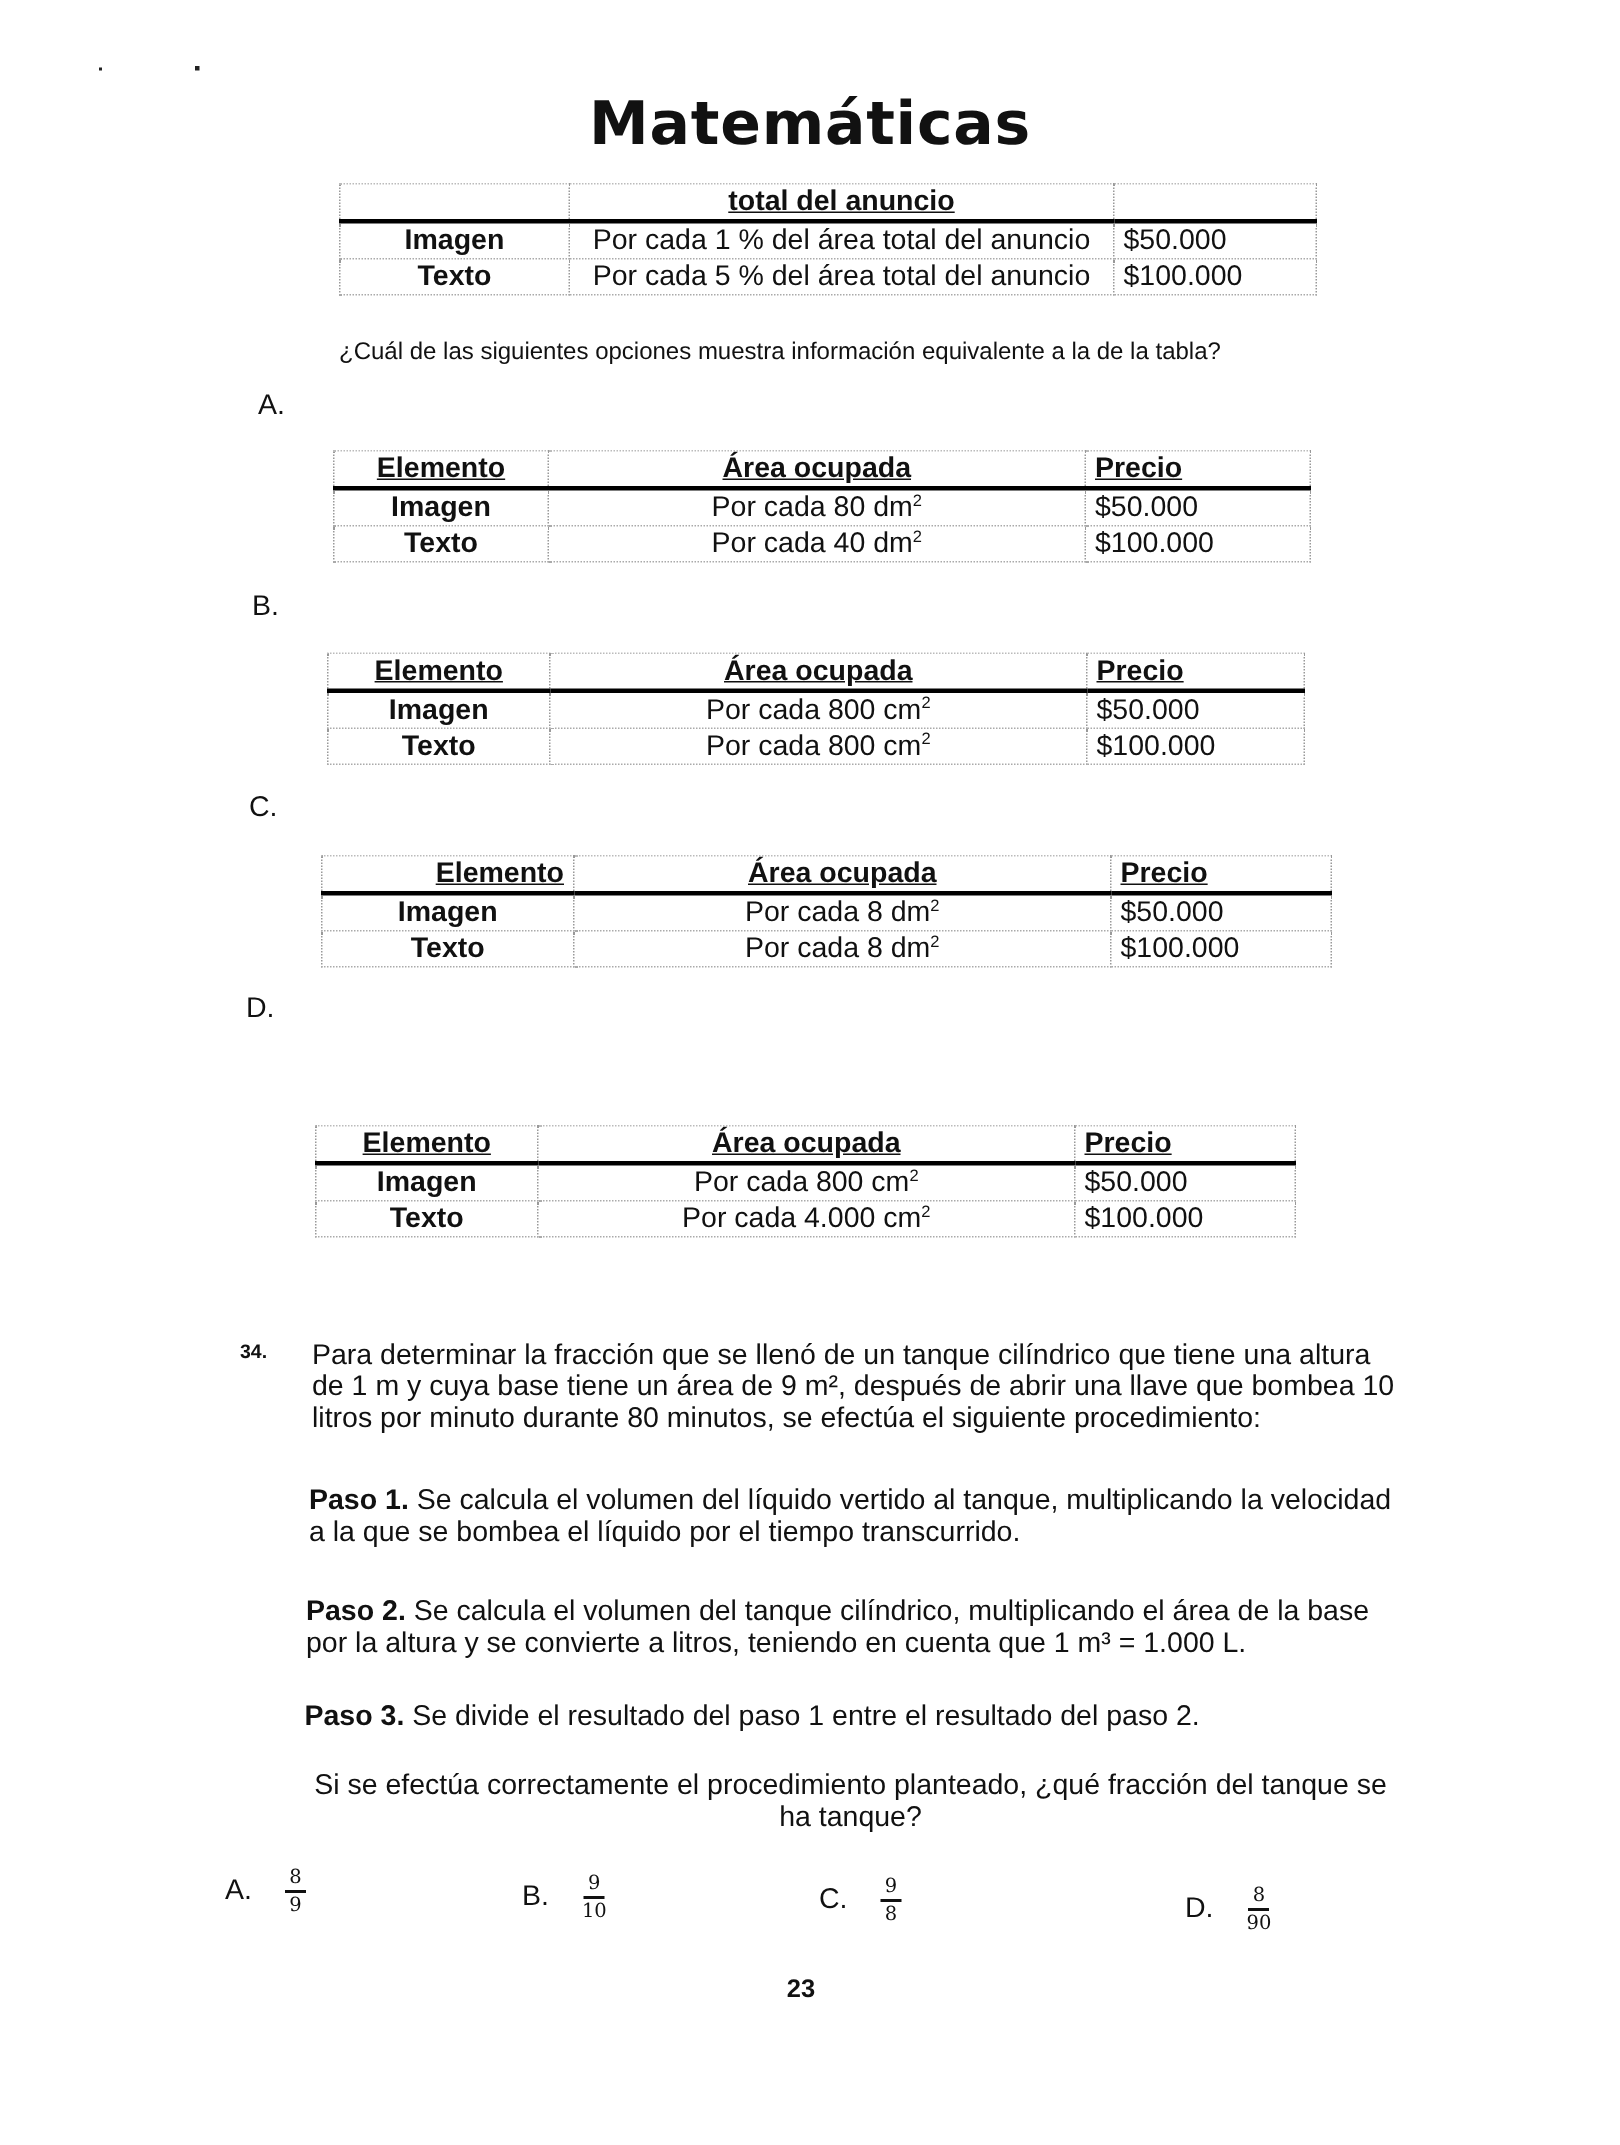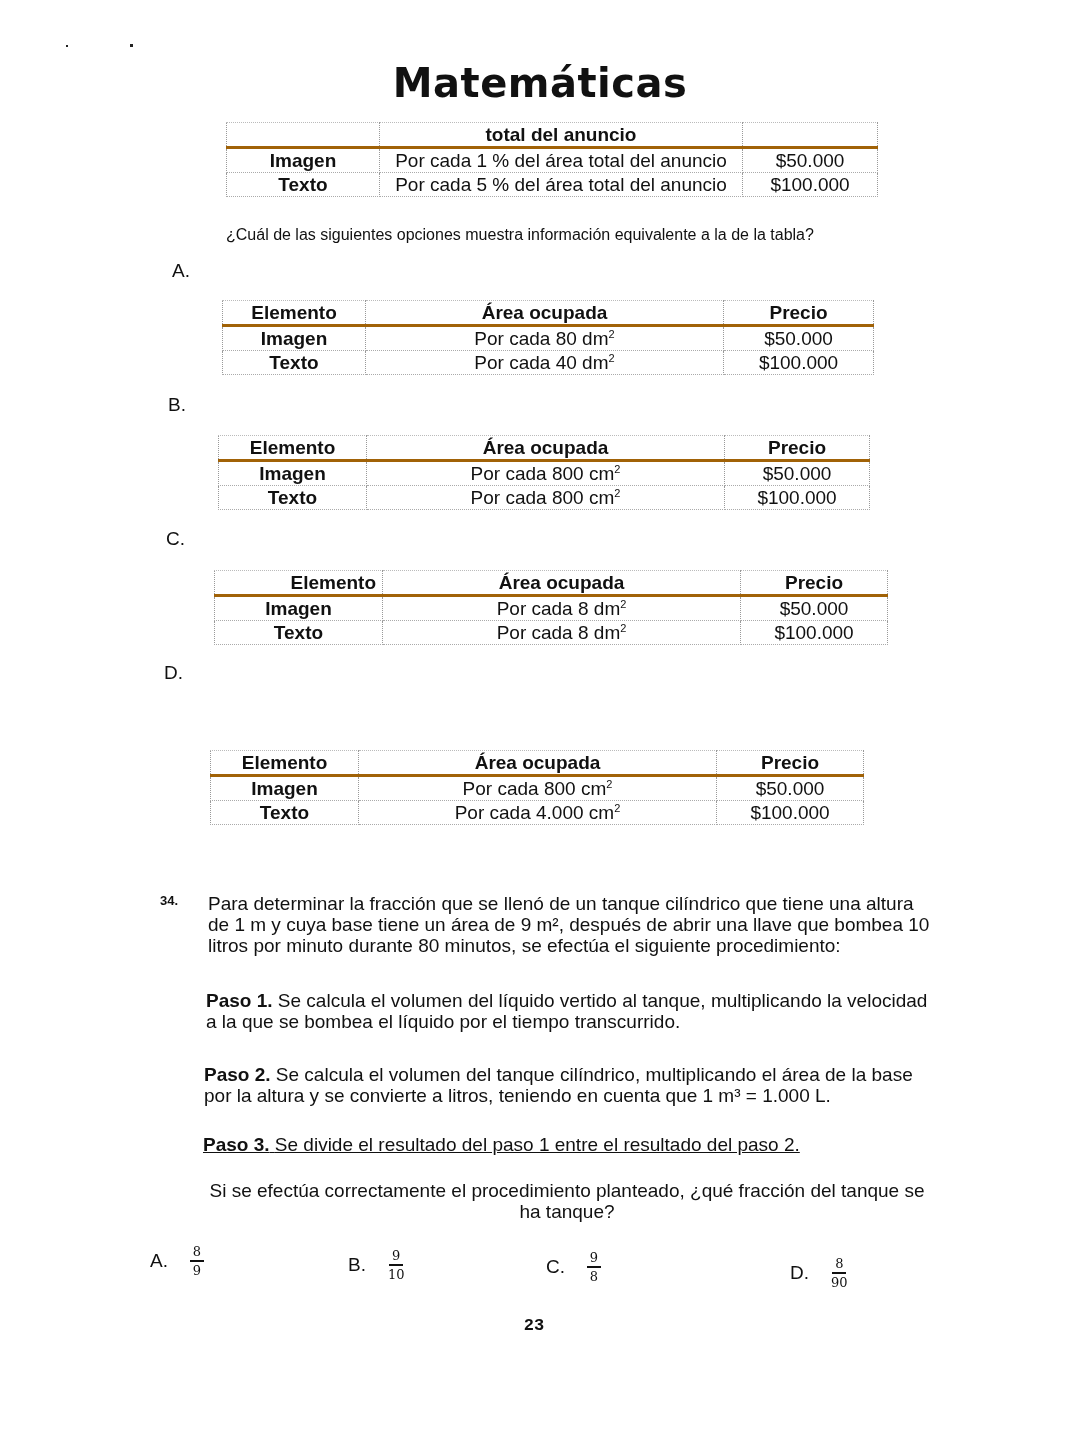--- a/index.html
+++ b/index.html
@@ -10,34 +10,34 @@
     .abs { position: absolute; }
     .title {
       left: 0; width: 1080px; top: 60px; text-align: center;
       font-family: "DejaVu Sans", sans-serif; font-weight: bold; font-size: 40px; letter-spacing: 0.5px;
     }
     .speck { width: 3px; height: 3px; background: #222; }
     table.t { border-collapse: collapse; position: absolute; font-size: 19px; }
     table.t td { padding: 0 6px; line-height: 23px; white-space: nowrap; }
     table.t .c1 { border-left: 1px dotted #999; border-right: 1px dotted #999; text-align: center; font-weight: bold; }
     table.t .c2 { border-right: 1px dotted #999; text-align: center; }
-    table.t .c3 { border-right: 1px dotted #999; text-align: center; }
-    table.t tr.head td { font-weight: bold; border-top: 1px dotted #bbb; border-bottom: 3px solid #a16207; }
+    table.t .c3 { border-right: 1px dotted #999; }
+    table.t tr.head td { font-weight: bold; border-top: 1px dotted #bbb; border-bottom: 3px solid #000000; text-decoration: underline; }
     table.t tr.r1 td { border-bottom: 1px dotted #aaa; }
     table.t tr.r2 td { border-bottom: 1px dotted #aaa; }
     sup { font-size: 11px; vertical-align: 7px; line-height: 0; }
     .optlabel { font-size: 19px; }
     .q { font-size: 16px; line-height: 21px; }
     .qnum { font-weight: bold; font-size: 13px; }
     .para { font-size: 19px; line-height: 21px; }
     .para b { font-weight: bold; }
     .frac { display: inline-flex; flex-direction: column; align-items: center; font-family: "DejaVu Serif", serif; font-size: 13px; line-height: 15px; }
     .frac .bar { width: 14px; height: 2px; background: #111; margin: 1px 0; }
     .ans { display: flex; align-items: center; gap: 22px; font-size: 19px; }
-    .pagenum { left: 0; width: 1068px; text-align: center; top: 1316px; font-weight: bold; font-size: 17px; font-family: Liberation Mono, monospace; }
+    .pagenum { left: 0; width: 1068px; text-align: center; top: 1316px; font-weight: bold; font-size: 17px; }
   </style>
 </head>
 <body>
 
 <div class="abs speck" style="left:66px;top:45px;width:2px;height:2px;"></div>
 <div class="abs speck" style="left:130px;top:44px;"></div>
 
 <div class="abs title">Matemáticas</div>
 
 <table class="t" style="left:226px;top:122px;width:652px;">
@@ -156,21 +156,21 @@
 <div class="abs para" style="left:206px;top:990px;width:730px;">
   <div><b>Paso 1.</b> <span>Se calcula el volumen del líquido vertido al tanque, multiplicando la velocidad</span></div>
   <div>a la que se bombea el líquido por el tiempo transcurrido.</div>
 </div>
 
 <div class="abs para" style="left:204px;top:1064px;width:730px;">
   <div><b>Paso 2.</b> <span>Se calcula el volumen del tanque cilíndrico, multiplicando el área de la base</span></div>
   <div>por la altura y se convierte a litros, teniendo en cuenta que 1 m³ = 1.000 L.</div>
 </div>
 
-<div class="abs para" style="left:203px;top:1134px;width:730px;text-decoration:underline;">
+<div class="abs para" style="left:203px;top:1134px;width:730px;">
   <div><b>Paso 3.</b> <span>Se divide el resultado del paso 1 entre el resultado del paso 2.</span></div>
 </div>
 
 <div class="abs para" style="left:202px;top:1180px;width:730px;text-align:center;">
   <div>Si se efectúa correctamente el procedimiento planteado, ¿qué fracción del tanque se</div>
   <div>ha tanque?</div>
 </div>
 
 <div class="abs ans" style="left:150px;top:1244px;">
   <span>A.</span>

